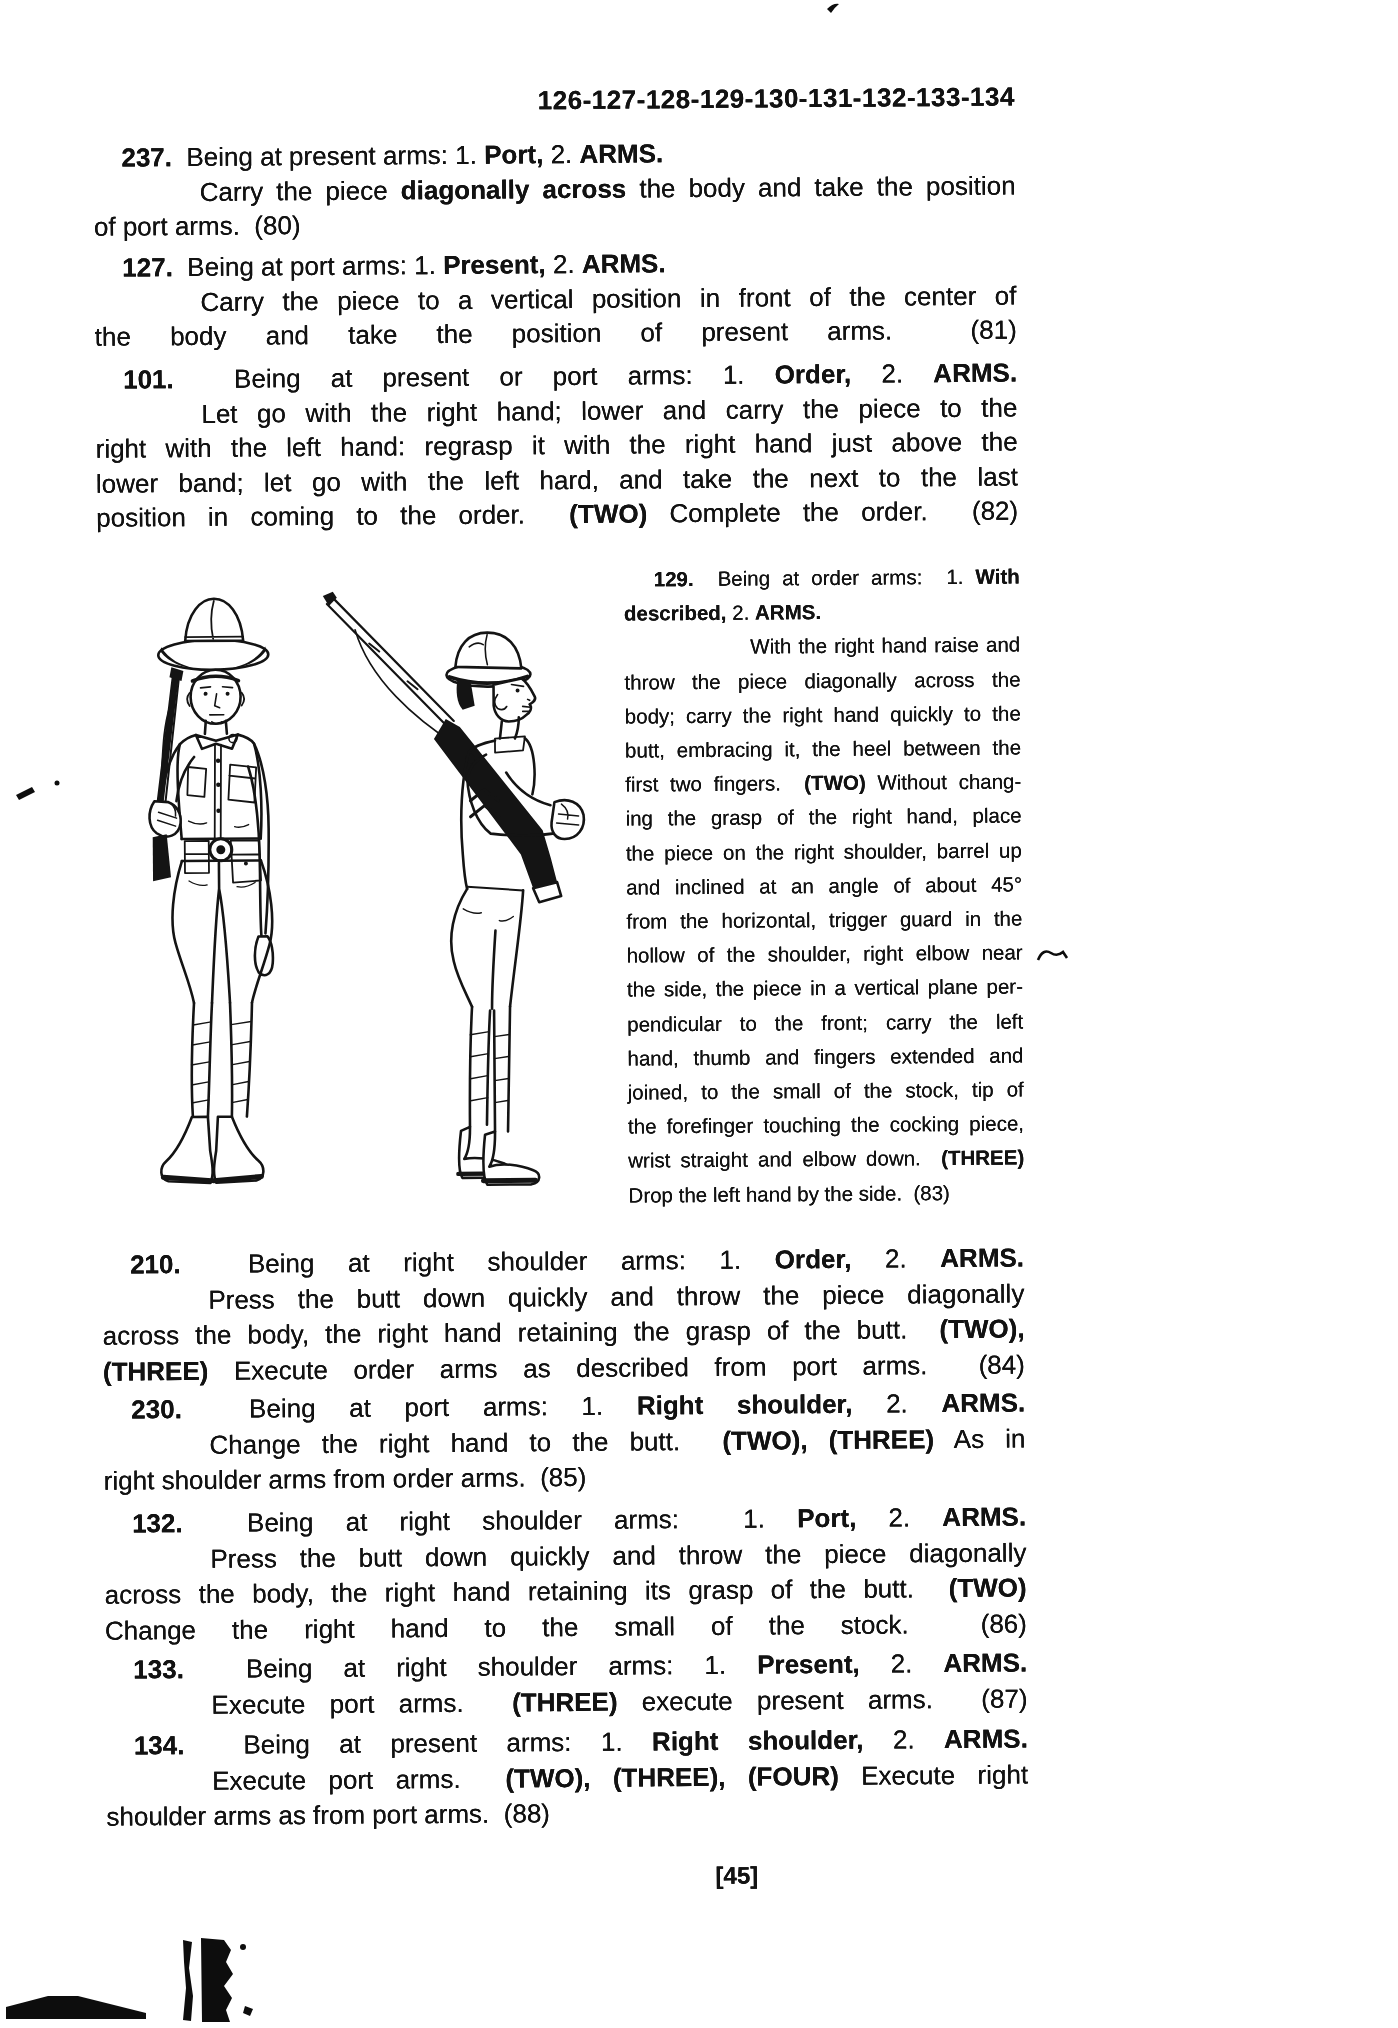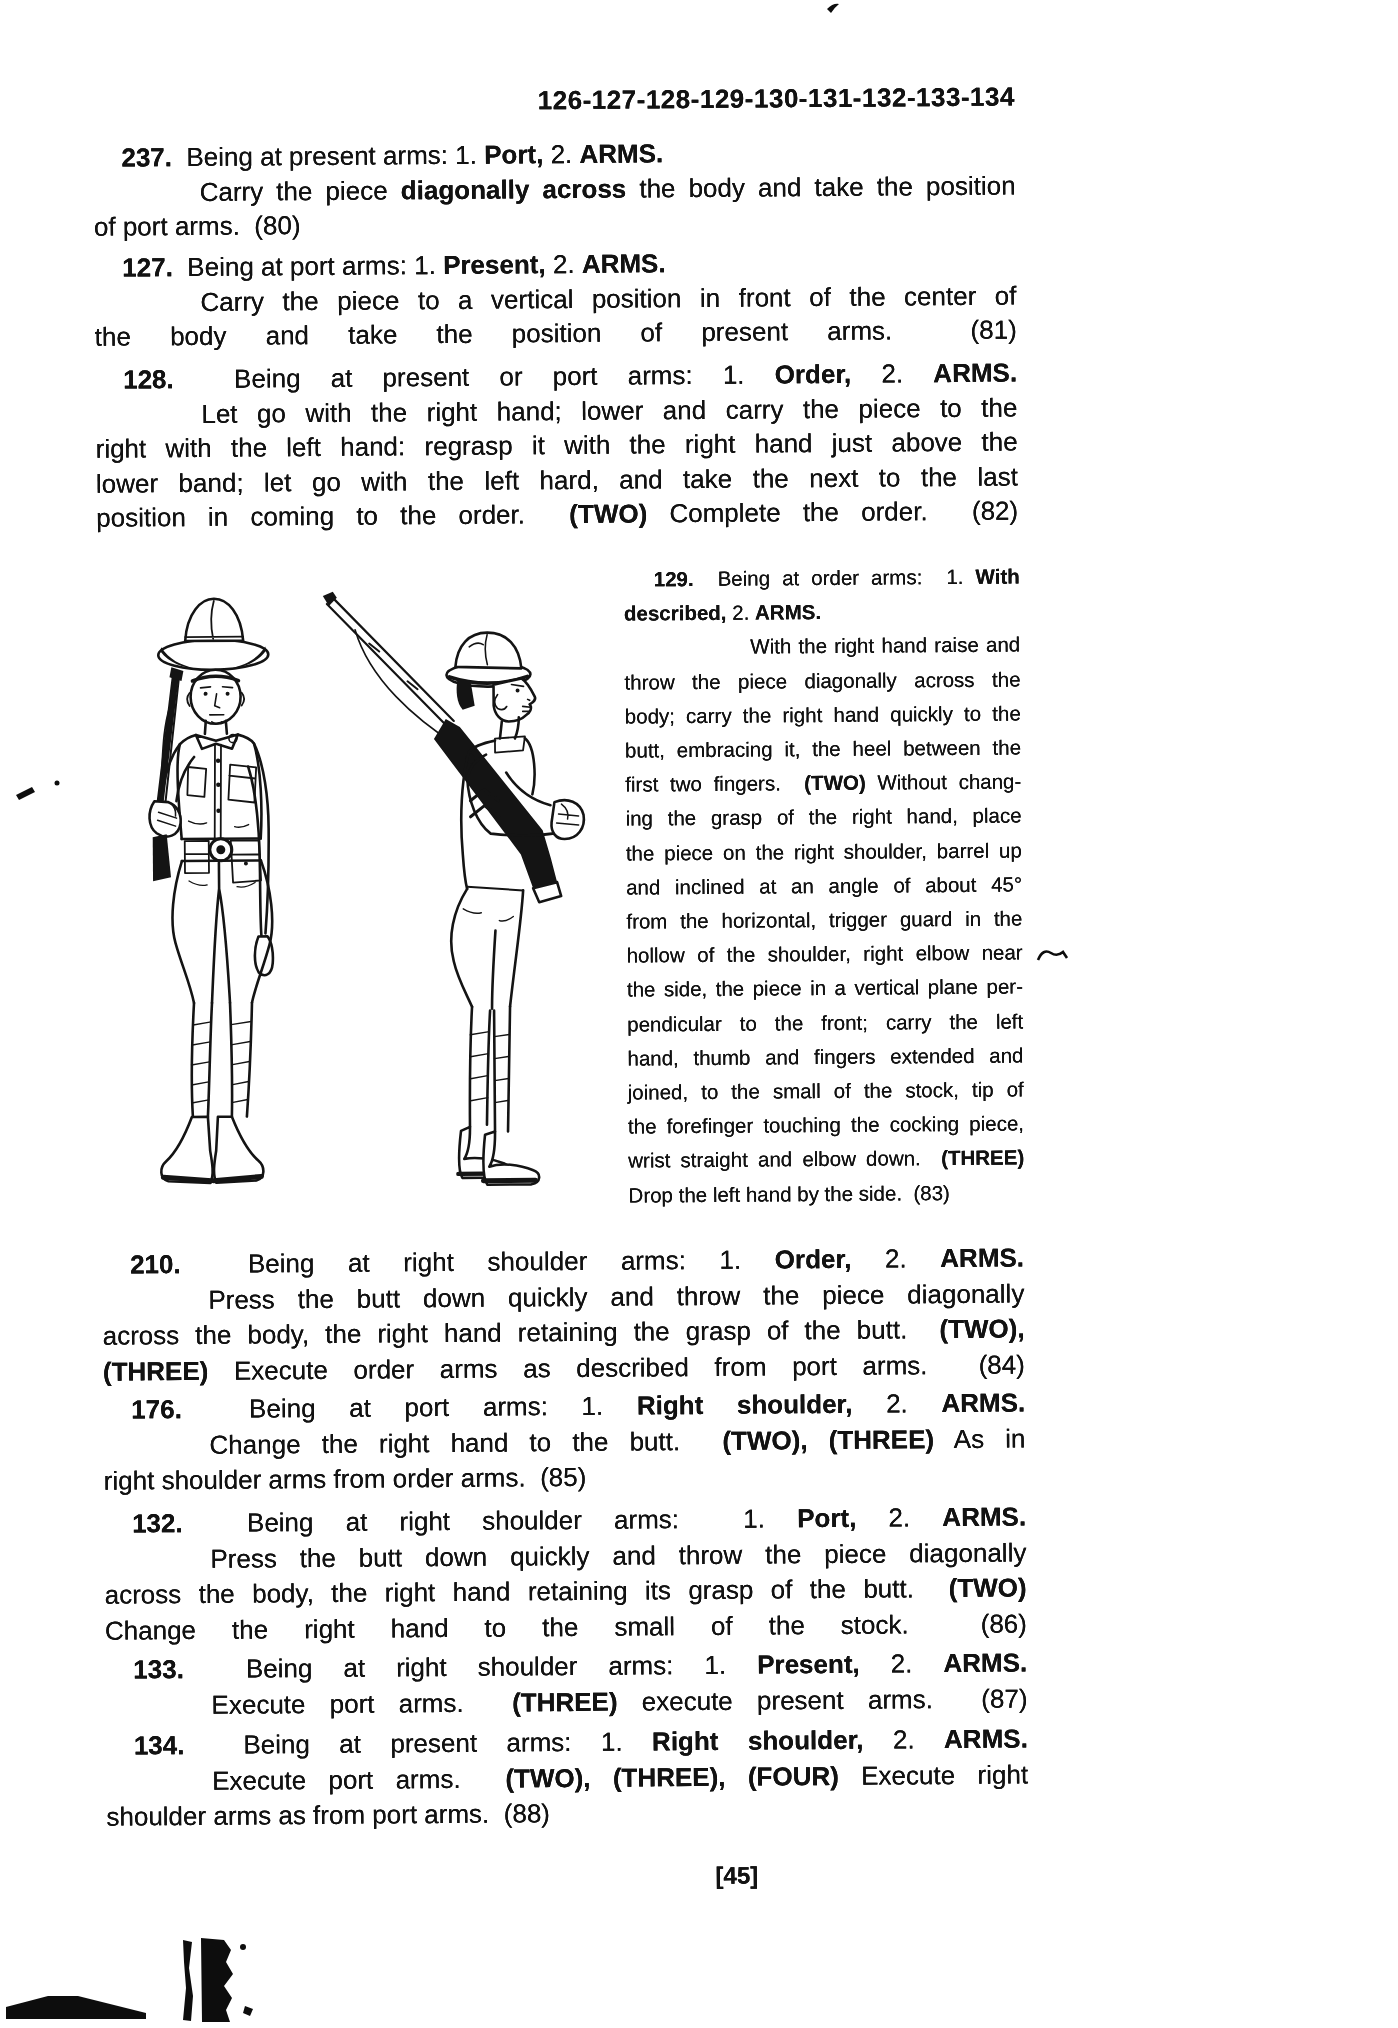--- a/index.html
+++ b/index.html
@@ -42,21 +42,21 @@
     <div class="ln"><span>of port arms.  (80)</span></div>
   </div>
 
   <div class="para" style="top:246px">
     <div class="ln indent0"><span class="b">127.</span><span>  Being at port arms: 1. </span><span class="b">Present,</span><span> 2. </span><span class="b">ARMS.</span></div>
     <div class="ln indent1 j"><span>Carry the piece to a vertical position in front of the center of</span></div>
     <div class="ln j"><span>the body and take the position of present arms.  (81)</span></div>
   </div>
 
   <div class="para" style="top:358px">
-    <div class="ln indent0 j"><span class="b">128.</span><span>  Being at present or port arms: 1. </span><span class="b">Order,</span><span> 2. </span><span class="b">ARMS.</span></div>
+    <div class="ln indent0 j"><span class="b">101.</span><span>  Being at present or port arms: 1. </span><span class="b">Order,</span><span> 2. </span><span class="b">ARMS.</span></div>
     <div class="ln indent1 j"><span>Let go with the right hand; lower and carry the piece to the</span></div>
     <div class="ln j"><span>right with the left hand: regrasp it with the right hand just above the</span></div>
     <div class="ln j"><span>lower band; let go with the left hard, and take the next to the last</span></div>
     <div class="ln j"><span>position in coming to the order.  </span><span class="b">(TWO)</span><span> Complete the order.  (82)</span></div>
   </div>
 
   <div class="col129" style="top:562px">
     <div class="ln indent0 j"><span class="b">129.</span><span>  Being at order arms:  1. </span><span class="b">With</span></div>
     <div class="ln"><span class="b">described,</span><span> 2. </span><span class="b">ARMS.</span></div>
     <div class="ln indent1 j"><span>With the right hand raise and</span></div>
@@ -184,21 +184,21 @@
   </svg>
 
   <div class="para lower" style="top:1243px">
     <div class="ln indent0 j"><span class="b">210.</span><span>  Being at right shoulder arms: 1. </span><span class="b">Order,</span><span> 2. </span><span class="b">ARMS.</span></div>
     <div class="ln indent1 j"><span>Press the butt down quickly and throw the piece diagonally</span></div>
     <div class="ln j"><span>across the body, the right hand retaining the grasp of the butt.  </span><span class="b">(TWO),</span></div>
     <div class="ln j"><span class="b">(THREE)</span><span> Execute order arms as described from port arms.  (84)</span></div>
   </div>
 
   <div class="para lower" style="top:1388px">
-    <div class="ln indent0 j"><span class="b">176.</span><span>  Being at port arms: 1. </span><span class="b">Right shoulder,</span><span> 2. </span><span class="b">ARMS.</span></div>
+    <div class="ln indent0 j"><span class="b">230.</span><span>  Being at port arms: 1. </span><span class="b">Right shoulder,</span><span> 2. </span><span class="b">ARMS.</span></div>
     <div class="ln indent1 j"><span>Change the right hand to the butt.  </span><span class="b">(TWO), (THREE)</span><span> As in</span></div>
     <div class="ln"><span>right shoulder arms from order arms.  (85)</span></div>
   </div>
 
   <div class="para lower" style="top:1502px">
     <div class="ln indent0 j"><span class="b">132.</span><span>  Being at right shoulder arms:  1. </span><span class="b">Port,</span><span> 2. </span><span class="b">ARMS.</span></div>
     <div class="ln indent1 j"><span>Press the butt down quickly and throw the piece diagonally</span></div>
     <div class="ln j"><span>across the body, the right hand retaining its grasp of the butt.  </span><span class="b">(TWO)</span></div>
     <div class="ln j"><span>Change the right hand to the small of the stock.  (86)</span></div>
   </div>

